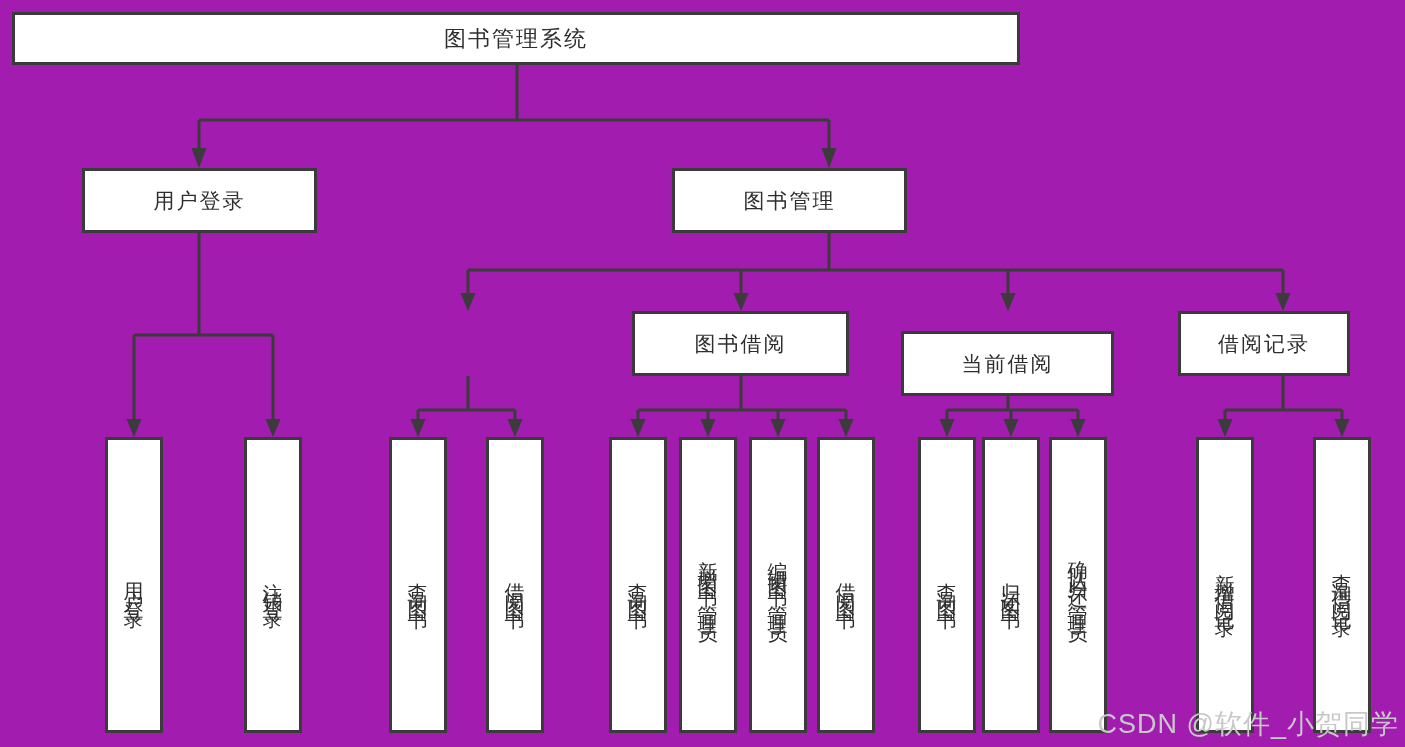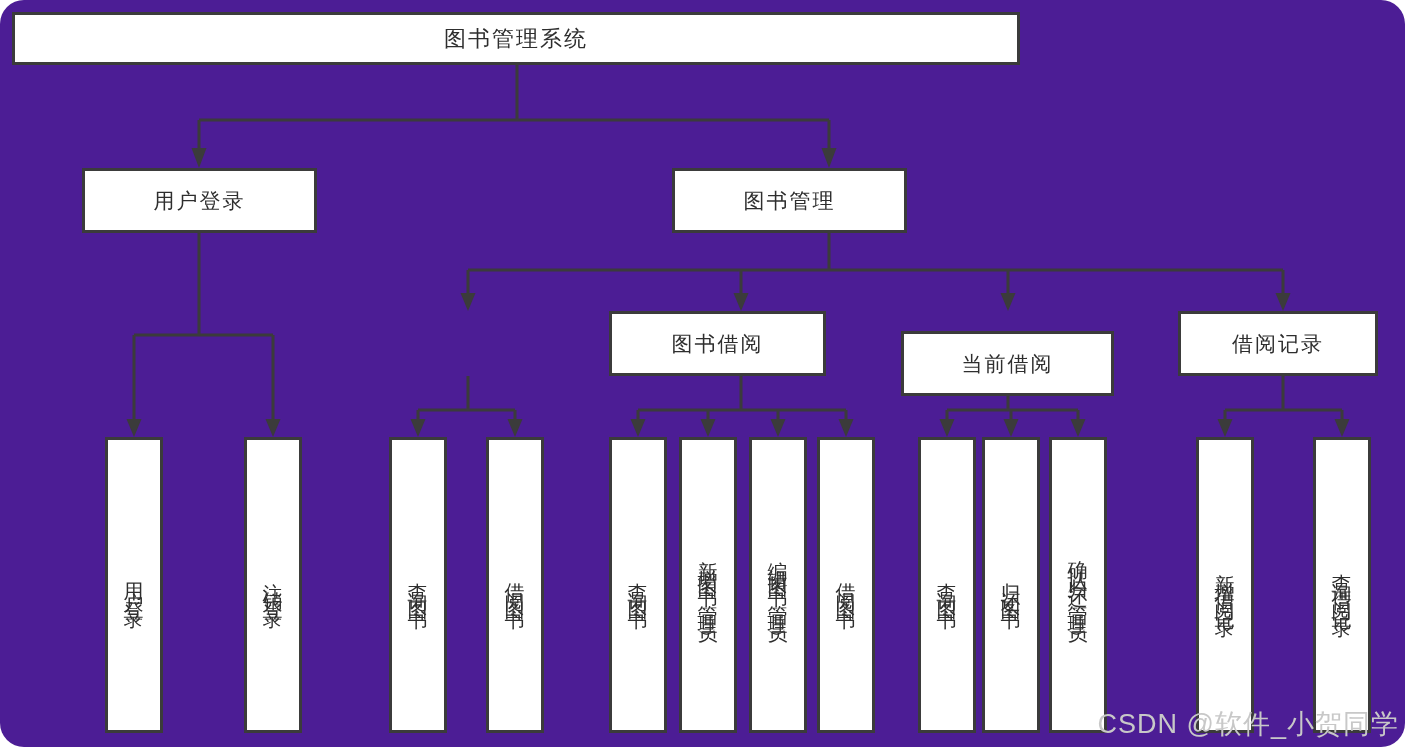--- a/index.html
+++ b/index.html
@@ -1,22 +1,21 @@
 <!DOCTYPE html>
 <html><head>
 <meta charset="utf-8">
 <style>
   html,body{margin:0;padding:0;background:#fff;}
   #canvas{
     position:relative;
     width:1405px;height:747px;
-    background:#4c1d95;
+    background:#a21caf;
     font-family:"Liberation Sans",sans-serif;
     overflow:hidden;
-    border-radius:24px;
   }
   #connectors{position:absolute;left:0;top:0;pointer-events:none;}
   .node{
     position:absolute;
     box-sizing:border-box;
     border:3px solid #3b3b3b;
     background:#fff;
     display:flex;
     align-items:center;
     justify-content:center;
@@ -87,23 +86,23 @@
       <polygon points="1217.5,419 1232.5,419 1225,437"></polygon>
       <polygon points="1334.5,419 1349.5,419 1342,437"></polygon>
     </g>
   </svg>
 
   <div class="node h-node root">图书管理系统</div>
 
   <div class="node h-node lvl1" style="left:82px;">用户登录</div>
   <div class="node h-node lvl1" style="left:672px;">图书管理</div>
 
-  <div class="node h-node lvl2" style="left:609px;width:217px;">图书借阅</div>
+  <div class="node h-node lvl2" style="left:632px;width:217px;">图书借阅</div>
   <div class="node h-node lvl2" style="left:901px;width:213px;margin-top:20px;">当前借阅</div>
-  <div class="node h-node lvl2" style="left:1178px;width:200px;">借阅记录</div>
+  <div class="node h-node lvl2" style="left:1178px;width:172px;">借阅记录</div>
 
   <div class="node leaf" style="left:105px;">
     <span class="vtext">用户登录</span>
   </div>
   <div class="node leaf" style="left:244px;">
     <span class="vtext">注销登录</span>
   </div>
   <div class="node leaf" style="left:389px;">
     <span class="vtext">查询图书</span>
   </div>

